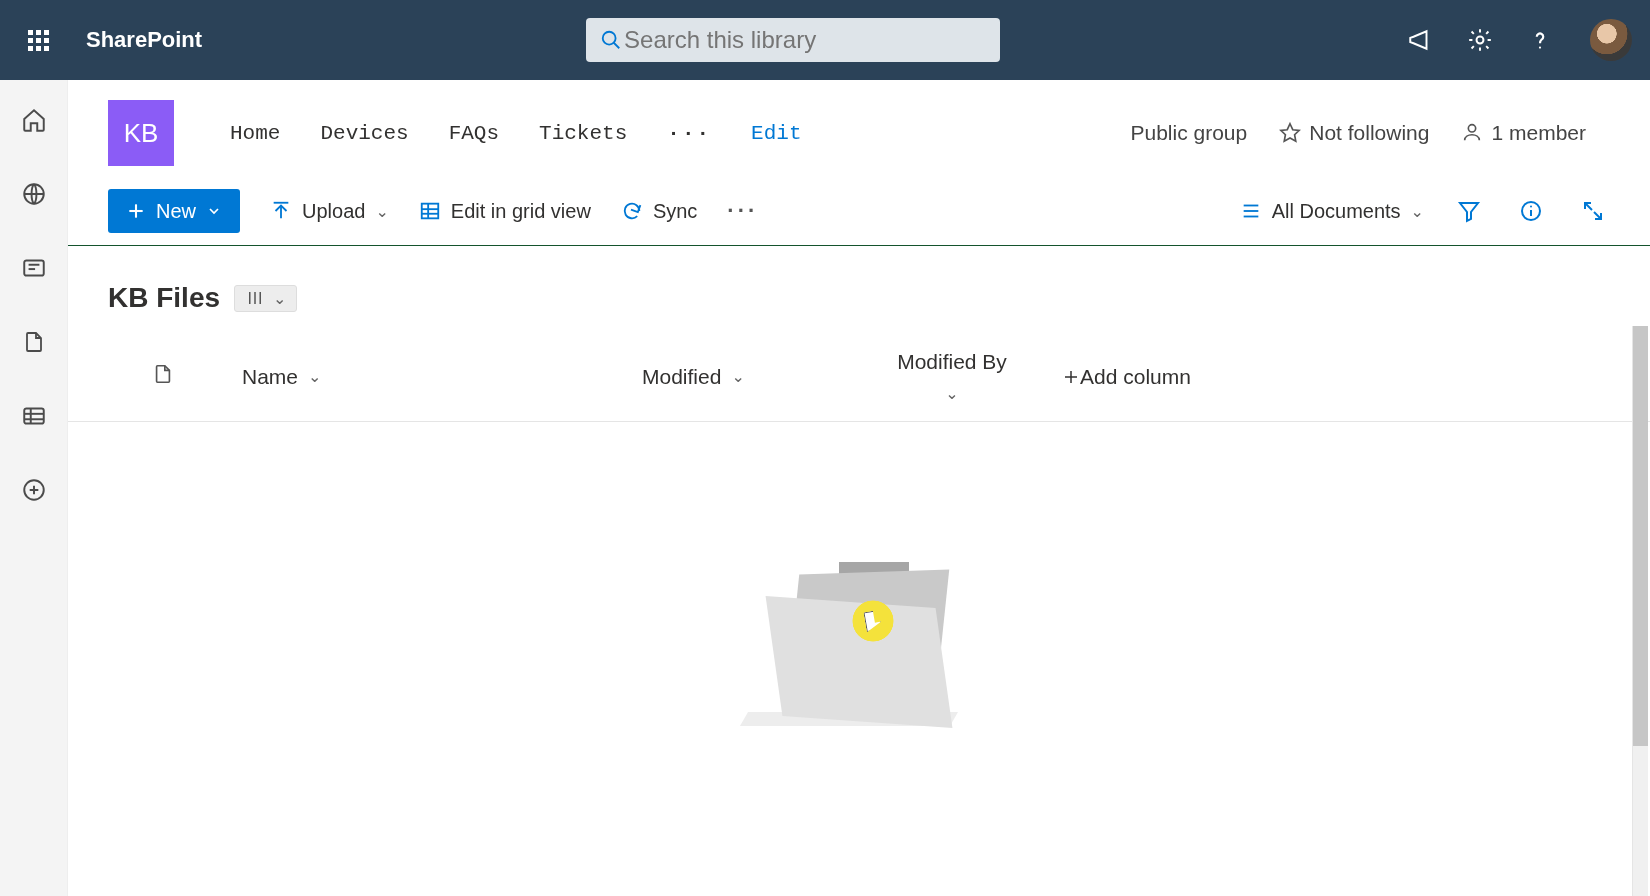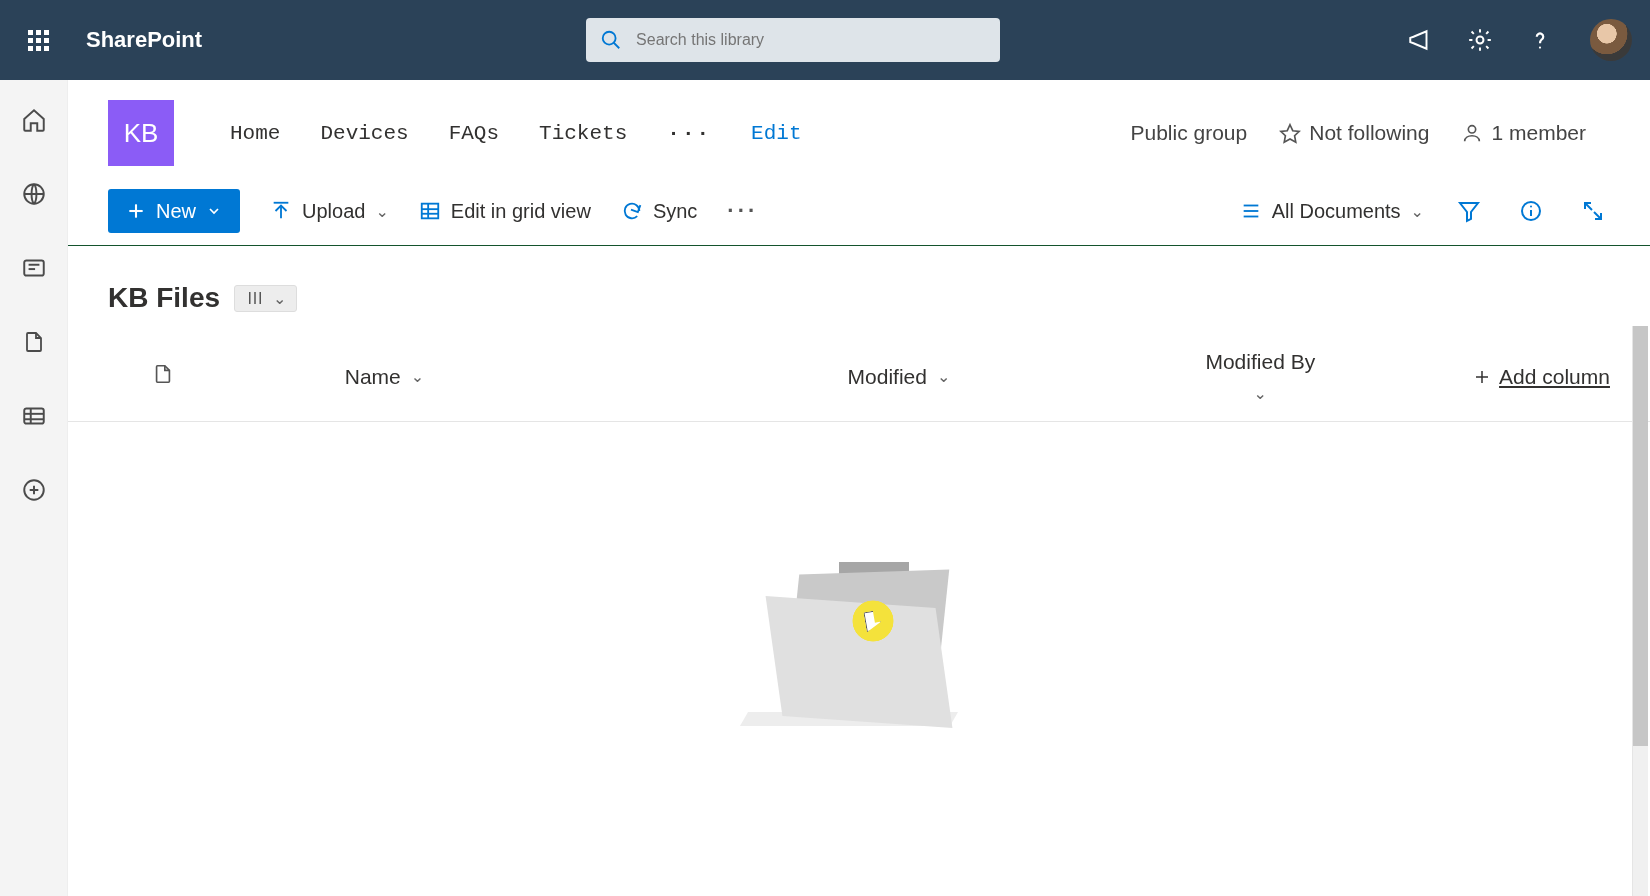--- a/index.html
+++ b/index.html
@@ -51,22 +51,22 @@
     border-radius: 4px;
     display: flex;
     align-items: center;
     padding: 0 14px;
     color: #46565f;
   }
   .search-box svg { flex: none; }
   .search-box input {
     border: none;
     background: transparent;
-    font-size: 16px;
-    margin-left: 14px;
+    font-size: 24px;
+    margin-left: 2px;
     flex: 1;
     outline: none;
     color: #333;
   }
   .suite-right {
     display: flex;
     align-items: center;
     gap: 28px;
     margin-left: 20px;
   }
@@ -144,21 +144,21 @@
   .site-nav .dots { font-weight: bold; letter-spacing: 2px; }
   .site-nav .edit { color: #0078d4; }
   .site-meta {
     margin-left: auto;
     display: flex;
     align-items: center;
     gap: 32px;
     font-size: 21px;
     color: #444;
   }
-  .meta-item { display: flex; align-items: center; gap: 8px; cursor: pointer; }
+  .meta-item { display: flex; align-items: flex-start; gap: 8px; cursor: pointer; }
 
   
   .cmd-bar {
     display: flex;
     align-items: center;
     padding: 12px 40px;
     gap: 30px;
     border-bottom: 1px solid #14532d;
     font-size: 20px;
   }
@@ -214,28 +214,27 @@
   }
 
   
   .cols {
     display: flex;
     align-items: center;
     padding: 26px 40px 18px 40px;
     border-bottom: 1px solid #e5e5e5;
     font-size: 21px;
     color: #323130;
-    justify-content: space-between;
   }
   .col { display:flex; align-items:center; gap:10px; cursor:pointer;}
   .col-doc   { width: 90px; margin-left: 44px; }
   .col-name  { width: 400px; }
   .col-mod   { width: 210px; }
   .col-modby { width: 200px; flex-direction: column; }
-  .col-add   { display:flex; align-items:center; gap:8px; color:#323130; cursor:pointer; margin-left: 10px; text-decoration: underline;}
+  .col-add   { display:flex; align-items:center; color:#323130; cursor:pointer; margin-left: 10px;}
   .chev { font-size: 16px; color:#666; }
 
   
   .empty {
     display:flex;
     flex-direction:column;
     align-items:center;
     margin-top: 140px;
     position:relative;
   }

